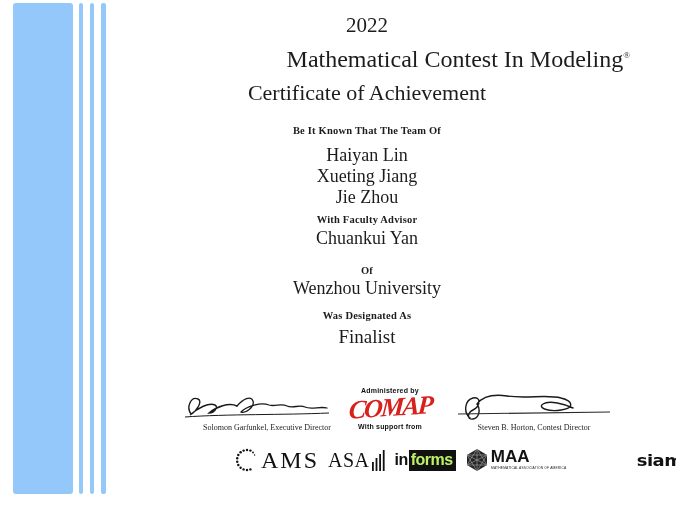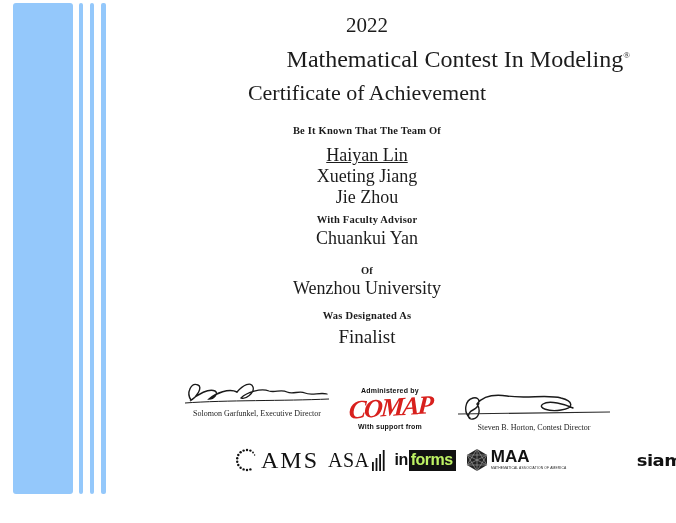--- a/index.html
+++ b/index.html
@@ -41,33 +41,33 @@
     text-align: center;
     white-space: nowrap;
     line-height: 1.1;
   }
   .year        { top: 14px;  font-size: 21px; }
   .title       { top: 46px;  font-size: 24px; text-align: right; }
   .title sup   { font-size: 9px; vertical-align: super; }
   .subtitle    { top: 81px;  font-size: 22px; }
   .small-label { font-size: 10.5px; font-weight: bold; letter-spacing: 0.2px; }
   .intro       { top: 125px; }
-  .name-1      { top: 146px; font-size: 18px; text-decoration: underline; }
+  .name-1      { top: 146px; font-size: 18px; }
   .name-2      { top: 167px; font-size: 18px; }
   .name-3      { top: 188px; font-size: 18px; }
   .advisor-lab { top: 214px; }
   .advisor     { top: 229px; font-size: 18px; }
   .of-lab      { top: 265px; }
   .institution { top: 279px; font-size: 18px; }
   .desig-lab   { top: 310px; }
   .designation { top: 327px; font-size: 19px; }
 
   
   .sig-block { position: absolute; text-align: center; }
-  .sig-left  { left: 183px; top: 376px; width: 148px; }
+  .sig-left  { left: 183px; top: 390px; width: 148px; text-align: right; }
   .sig-right { left: 456px; top: 392px; width: 156px; }
   .sig-caption {
     font-size: 8px;
     color: #222;
     white-space: nowrap;
     margin-top: 1px;
   }
   .sig-svg { display: block; }
 
   

